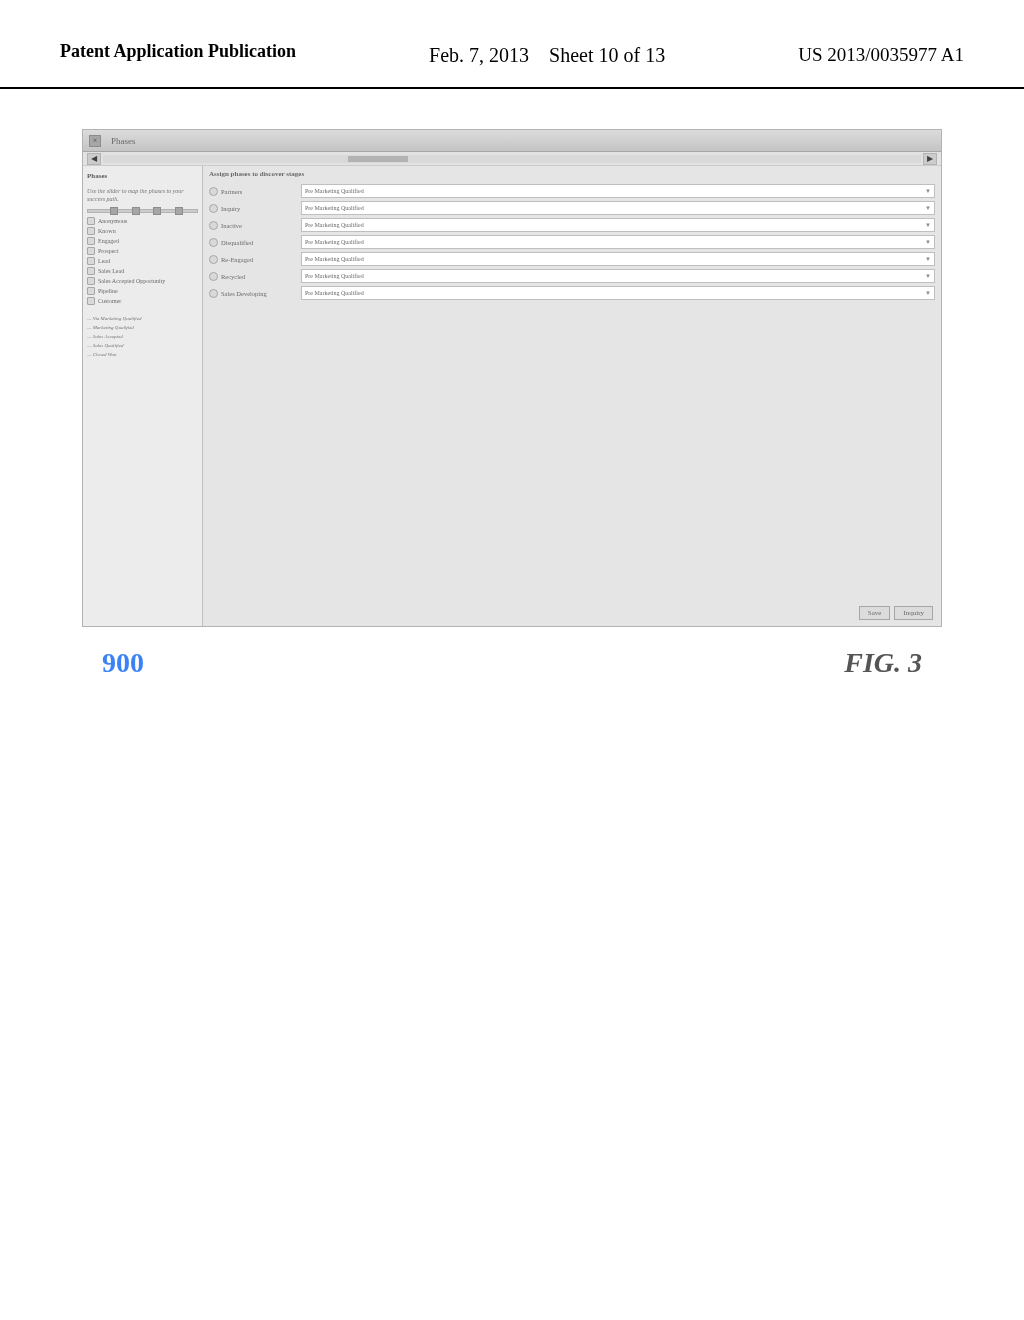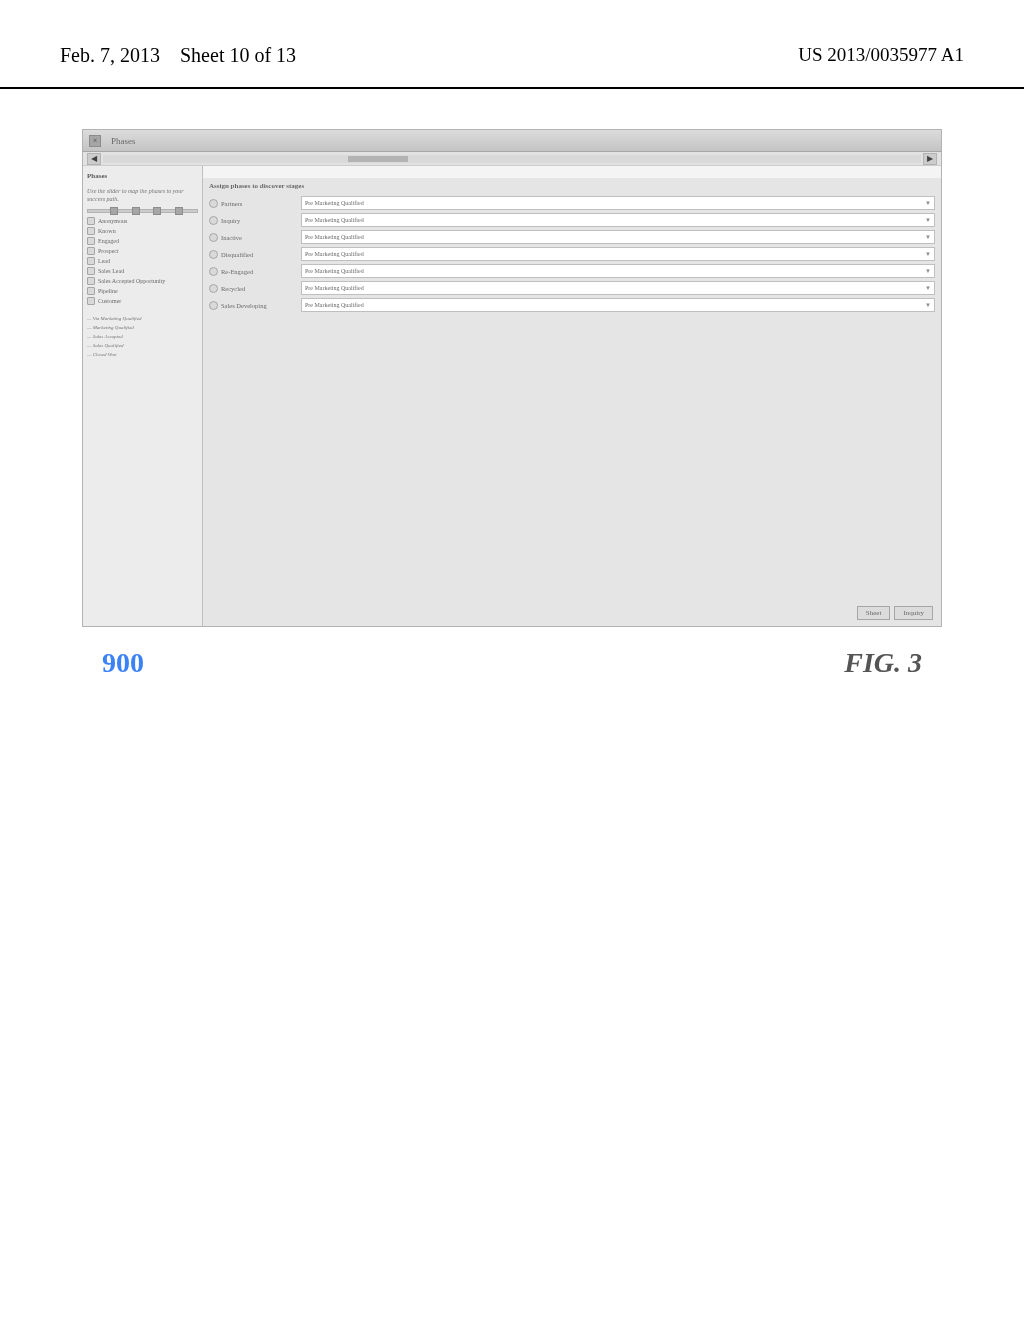--- a/index.html
+++ b/index.html
@@ -144,21 +144,20 @@
       position: absolute;
       top: -3px;
     }
 
     
     .assign-panel {
       flex: 1;
       background: #bef264;
       padding: 4px 6px;
       font-size: 7px;
-      margin-top: 12px;
     }
     .assign-title {
       font-size: 7px;
       font-weight: bold;
       color: #333;
       margin-bottom: 6px;
     }
     .assign-row {
       display: flex;
       align-items: center;
@@ -252,20 +251,21 @@
       background: #999;
       position: absolute;
       top: 1px;
       left: 30%;
     }
   </style>
 </head>
 <body>
 
 <div class="page-header">
+  <div class="header-left">Patent Application Publication</div>
   <div class="header-center">
     <span>Feb. 7, 2013</span>&nbsp;&nbsp;&nbsp;
     <span>Sheet 10 of 13</span>
   </div>
   <div class="header-right">US 2013/0035977 A1</div>
 </div>
 
 <div class="page-content">
   <div class="figure-container">
 
@@ -401,21 +401,21 @@
           <div class="assign-row">
             <div class="assign-icon"></div>
             <div class="assign-label">Sales Developing</div>
             <div class="assign-dropdown">
               <span class="assign-dropdown-text">Pre Marketing Qualified</span>
               <span class="assign-dropdown-arrow">▼</span>
             </div>
           </div>
 
           <div style="position:absolute; bottom:6px; right:8px; display:flex; gap:4px;">
-            <div class="btn-small">Sheet</div>
+            <div class="btn-small">Save</div>
             <div class="btn-small">Inquiry</div>
           </div>
         </div>
 
       </div>
     </div>
 
     <div class="figure-label-area">
       <div class="figure-number-left">900</div>
       <div class="figure-name">FIG. 3</div>

